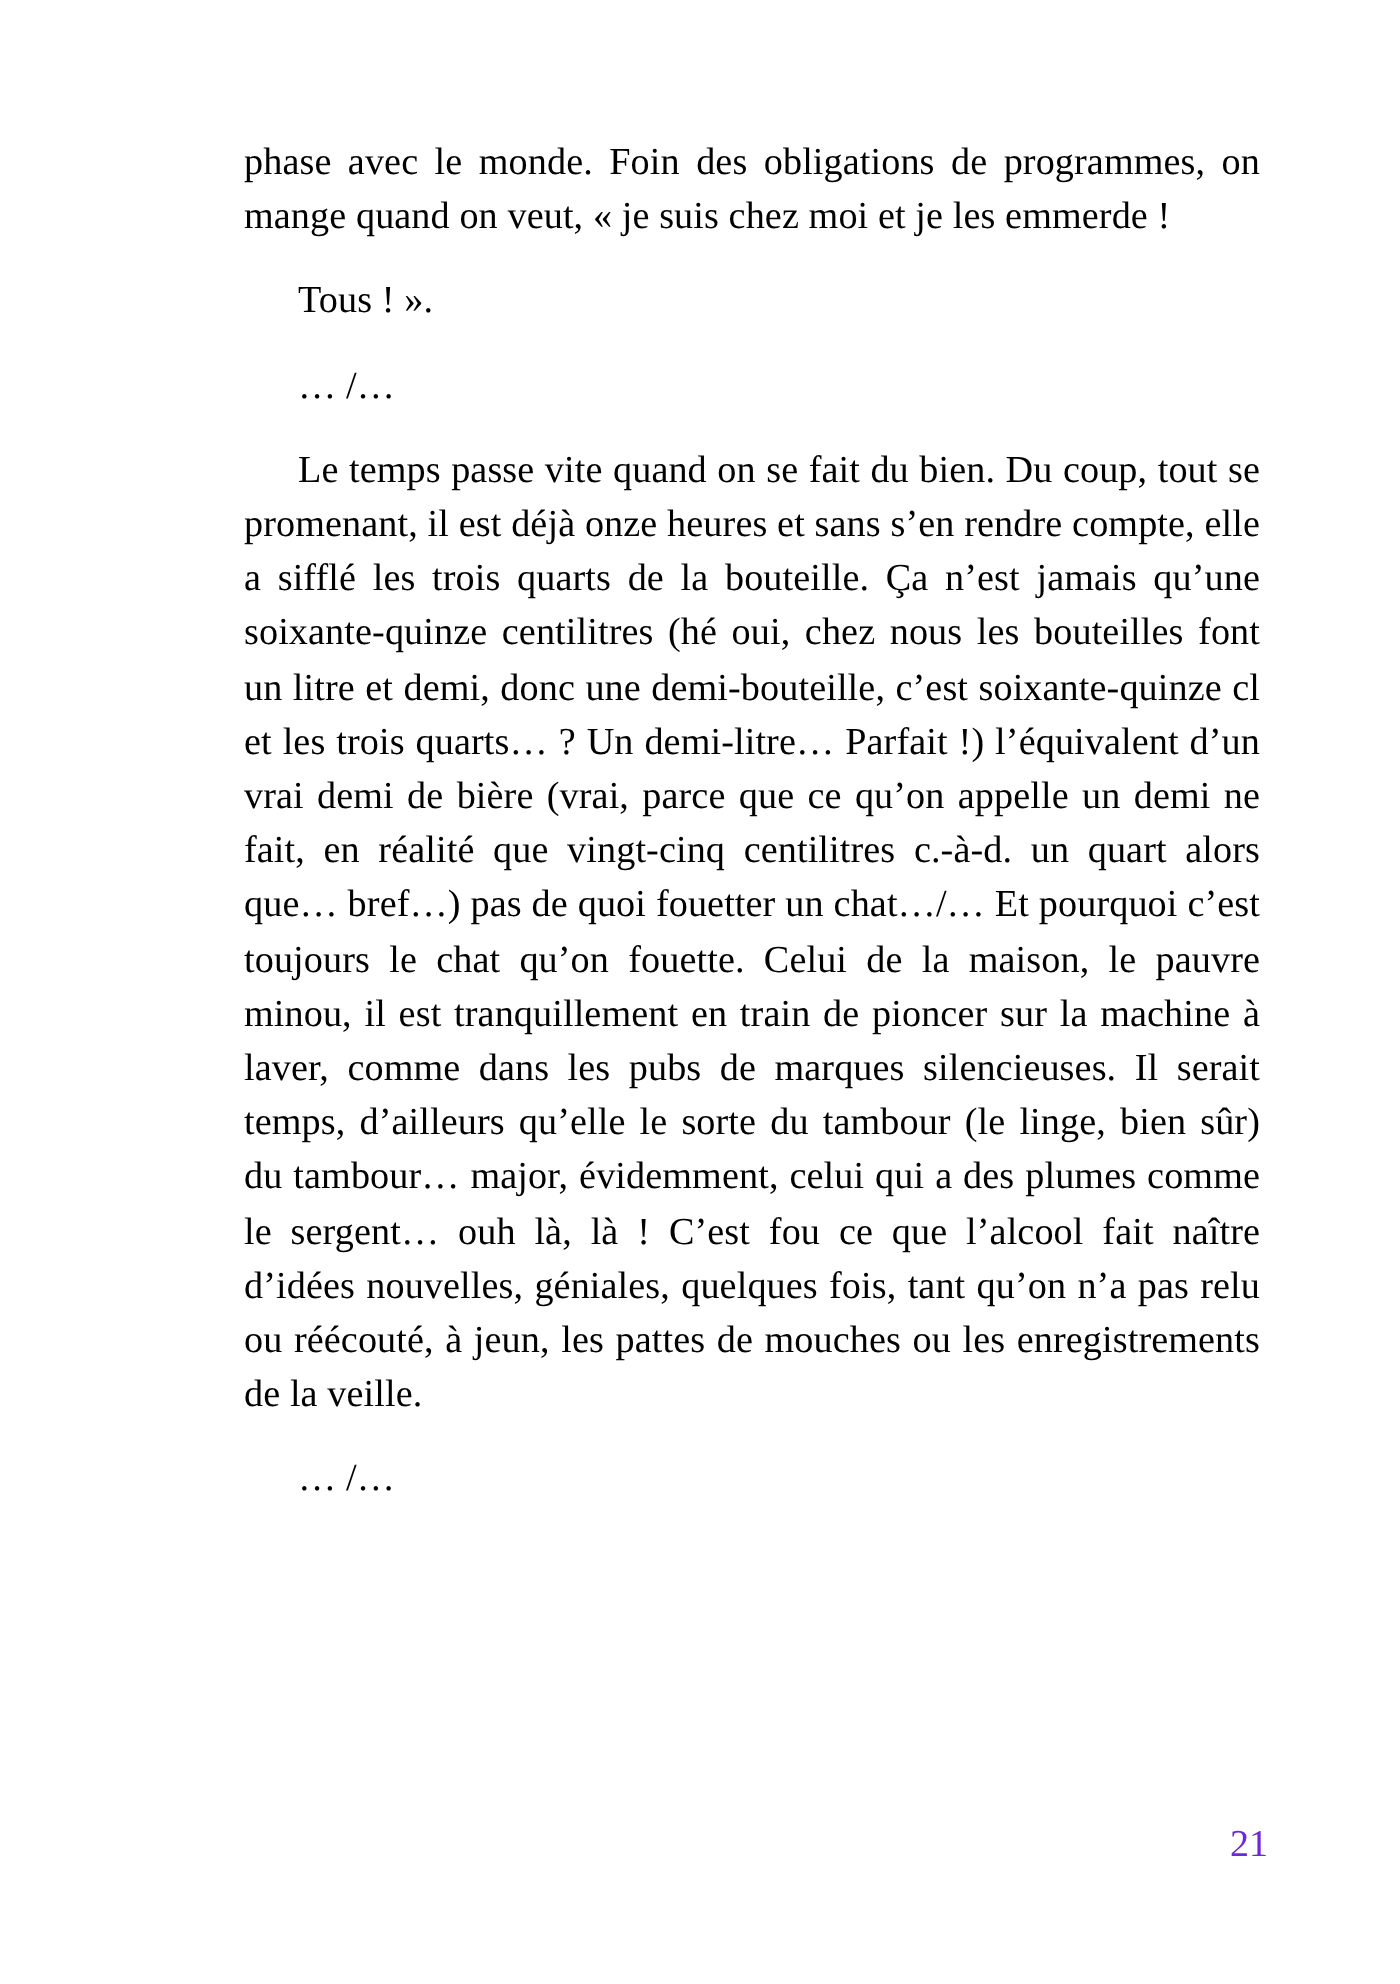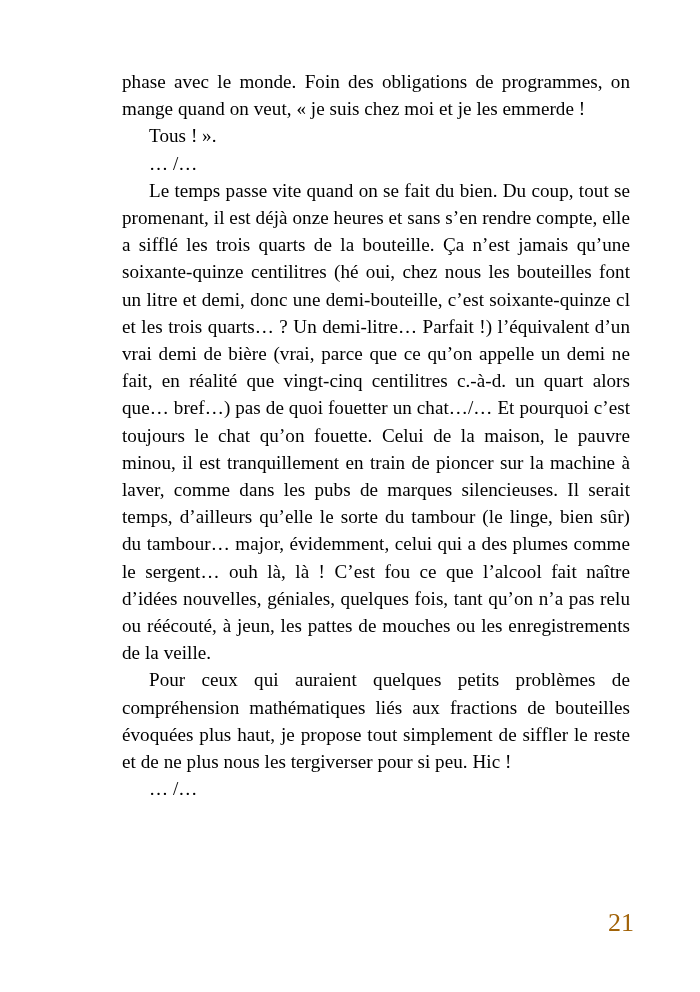--- a/index.html
+++ b/index.html
@@ -47,49 +47,48 @@
   .para.indent {
     text-indent: 27px;
   }
   
   .para.sep {
     text-indent: 27px;
     text-align: left;
   }
   
   .para + .para {
-    margin-top: 0;
+    margin-top: 15px;
   }
   .page-number {
     position: absolute;
     right: 66px;
     top: 912px;
-    font-size: 26px;
+    font-size: 19px;
     line-height: 22px;
     font-family: "Liberation Serif", "DejaVu Serif", serif;
-    color: #a16207;
+    color: #6d28d9;
     text-align: left;
   }
 </style>
 </head>
 <body>
 
 <div class="page">
 
   <div class="text-block">
 
     <p class="para cont">phase avec le monde. Foin des obligations de programmes, on mange quand on veut, « je suis chez moi et je les emmerde !</p>
 
     <p class="para indent">Tous ! ».</p>
 
     <p class="para sep">… /…</p>
 
     <p class="para indent">Le temps passe vite quand on se fait du bien. Du coup, tout se promenant, il est déjà onze heures et sans s’en rendre compte, elle a sifflé les trois quarts de la bouteille. Ça n’est jamais qu’une soixante-quinze centilitres (hé oui, chez nous les bouteilles font un litre et demi, donc une demi-bouteille, c’est soixante-quinze cl et les trois quarts… ? Un demi-litre… Parfait !) l’équivalent d’un vrai demi de bière (vrai, parce que ce qu’on appelle un demi ne fait, en réalité que vingt-cinq centilitres c.-à-d. un quart alors que… bref…) pas de quoi fouetter un chat…/… Et pourquoi c’est toujours le chat qu’on fouette. Celui de la maison, le pauvre minou, il est tranquillement en train de pioncer sur la machine à laver, comme dans les pubs de marques silencieuses. Il serait temps, d’ailleurs qu’elle le sorte du tambour (le linge, bien sûr) du tambour… major, évidemment, celui qui a des plumes comme le sergent… ouh là, là ! C’est fou ce que l’alcool fait naître d’idées nouvelles, géniales, quelques fois, tant qu’on n’a pas relu ou réécouté, à jeun, les pattes de mouches ou les enregistrements de la veille.</p>
 
-    <p class="para indent">Pour ceux qui auraient quelques petits problèmes de compréhension mathématiques liés aux fractions de bouteilles évoquées plus haut, je propose tout simplement de siffler le reste et de ne plus nous les tergiverser pour si peu. Hic !</p>
 
     <p class="para sep">… /…</p>
 
 
   </div>
 
   <div class="page-number">21</div>
 
 </div>
 

